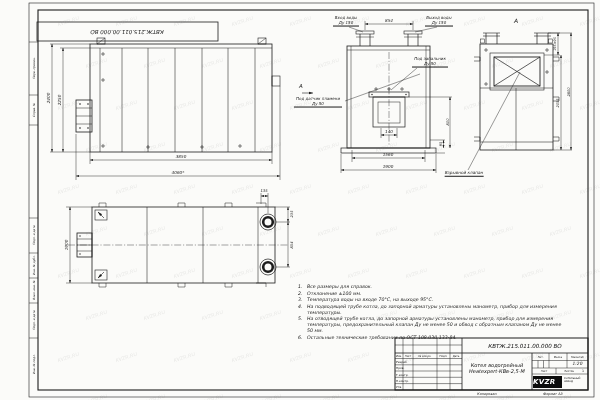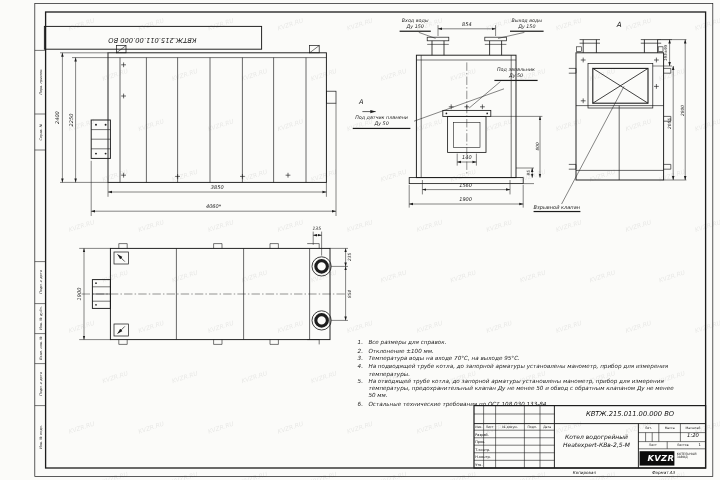--- a/index.html
+++ b/index.html
@@ -15,21 +15,21 @@
   .two{white-space:normal;text-align:center;}
   .notes{position:absolute;left:297px;top:284px;width:270px;font-size:4.7px;
          font-style:italic;line-height:1.28;z-index:3;}
   .notes ol{margin:0;padding:0;list-style:none;counter-reset:n;}
   .notes li{counter-increment:n;position:relative;padding-left:10px;margin-bottom:0.5px;}
   .notes li:before{content:counter(n) ".";position:absolute;left:1px;}
   .tb-text{position:absolute;z-index:4;color:#111;}
   .wm{position:absolute;font-size:5px;color:rgba(110,110,110,0.14);
       transform:rotate(-18deg);z-index:1;font-style:italic;pointer-events:none;}
   .logo{position:absolute;left:533px;top:375.5px;width:29px;height:12px;background:#0c0c0c;
-        color:#fff;font-weight:bold;font-size:7px;text-align:right;line-height:12px;
+        color:#fff;font-weight:bold;font-size:7px;text-align:left;line-height:12px;
         letter-spacing:0.3px;z-index:5;font-style:italic;}
   .mlabel{position:absolute;font-size:2.9px;font-style:italic;transform:translate(-50%,-50%) rotate(-90deg);z-index:4;}
 </style>
 </head>
 <body>
 
 <div id="page">
 
   <div id="wm-layer">
       <span class="wm" style="left: 57px; top: 18px;">KVZR.RU</span>

